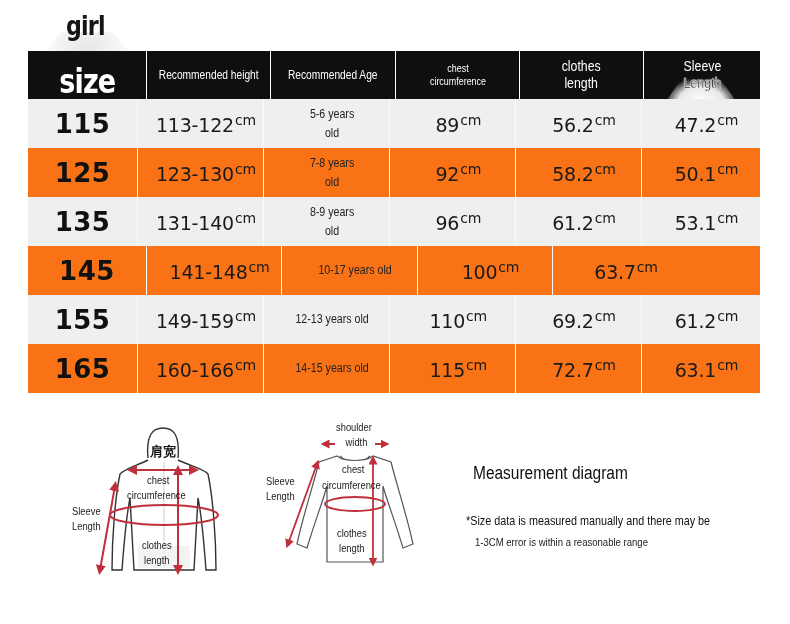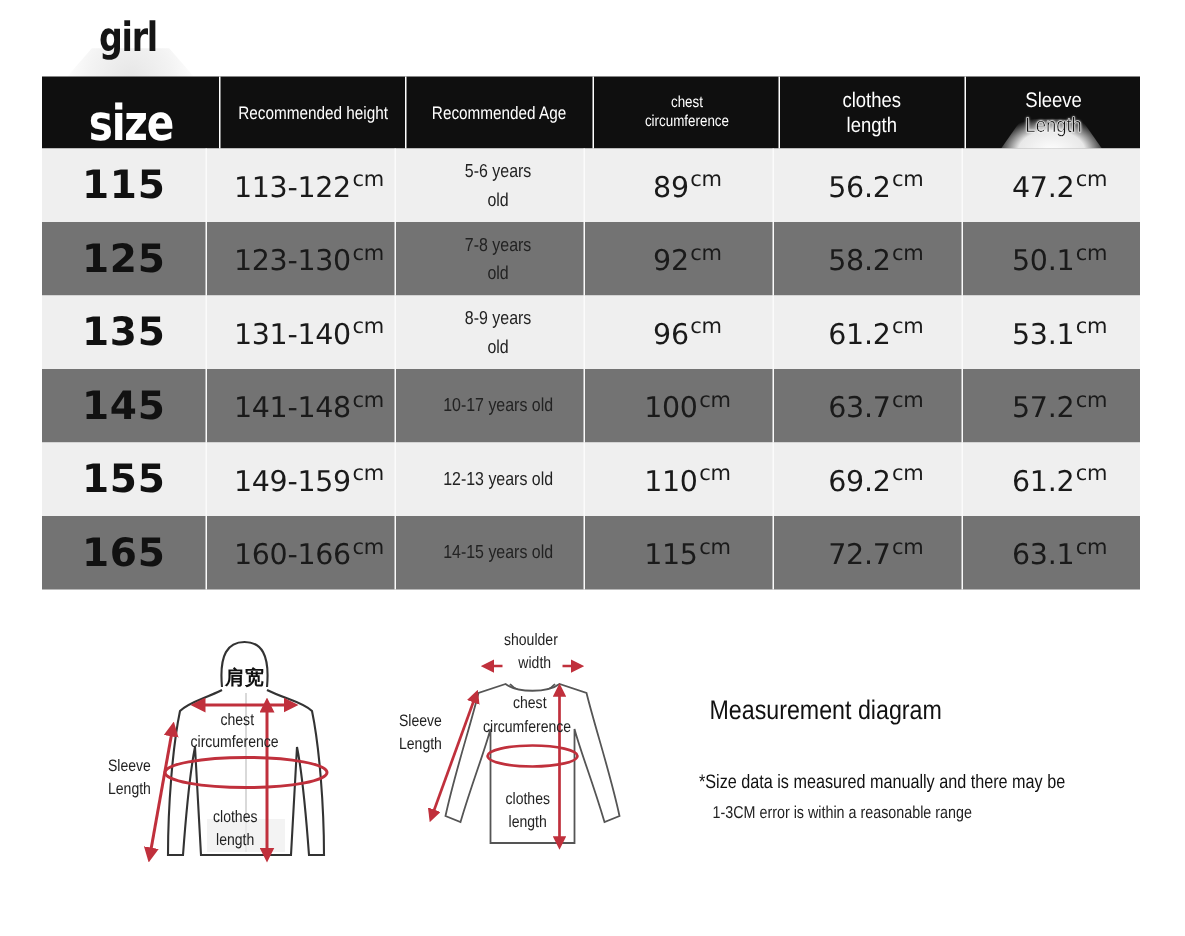--- a/index.html
+++ b/index.html
@@ -39,21 +39,21 @@
     .sleeve-glow {
       position: absolute; left: 22px; bottom: -2px; width: 70px; height: 22px;
       background: radial-gradient(ellipse at 50% 100%, #ffffff 0%, #e8e8e8 45%, rgba(15,15,15,0) 75%);
       clip-path: polygon(22% 0%, 78% 0%, 100% 100%, 0% 100%);
     }
     .sleeve-text { position: relative; z-index: 1; }
     .sleeve-text .l2 { color: #111; text-shadow: 0 0 1px #fff, 0 0 2px #fff; -webkit-text-stroke: 0.3px #fff; }
 
     .body-row { height: 49px; gap: 11px; }
     .body-row.odd { background: #efefef; }
-    .body-row.even { background: #737373; }
+    .body-row.even { background: #f97316; }
     .body-row .cell { border-right: 1px solid #fbfbfb; }
     .body-row .cell:last-child { border-right: none; }
     .size-val { font-family: "DejaVu Sans", sans-serif; font-weight: bold; font-size: 26px; color: #111; letter-spacing: 0.5px; }
     .num { font-family: "DejaVu Sans", sans-serif; font-size: 19px; color: #1a1a1a; letter-spacing: -0.2px; }
     .num sup { font-size: 14px; vertical-align: 7px; margin-left: 1px; }
     .age { font-size: 12.5px; transform: scaleX(0.85); line-height: 1.45; color: #222; }
 
     .diagram { position: absolute; }
     .diag-label { position: absolute; font-size: 11px; color: #222; transform: scaleX(0.85); transform-origin: left top; line-height: 1.4; text-align: center; white-space: nowrap; }
 
@@ -186,23 +186,20 @@
       <div class="cell c2">
           <div class="age">
             <div>10-17 years old</div>
           </div>
         </div>
       <div class="cell c3">
           <span class="num"><span>100</span><sup>cm</sup></span>
         </div>
       <div class="cell c4">
           <span class="num"><span>63.7</span><sup>cm</sup></span>
-        </div>
-      <div class="cell c5">
-          <span class="num"><span>57.2</span><sup>cm</sup></span>
         </div>
     </div>
 
     <div class="row body-row odd">
       <div class="cell c0">
           <span class="size-val">155</span>
         </div>
       <div class="cell c1">
           <span class="num"><span>149-159</span><sup>cm</sup></span>
         </div>

